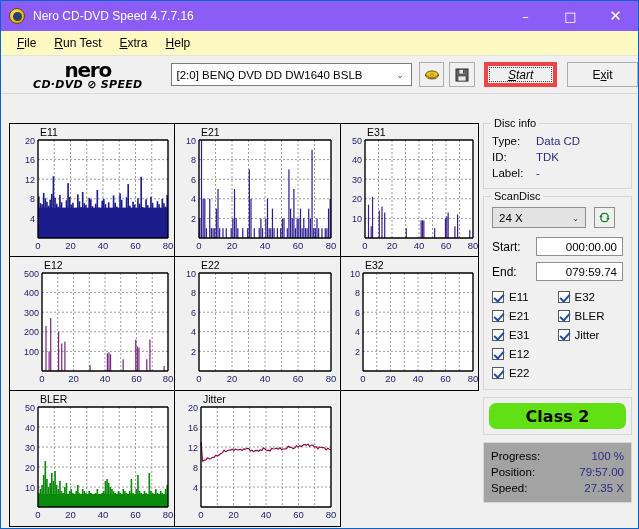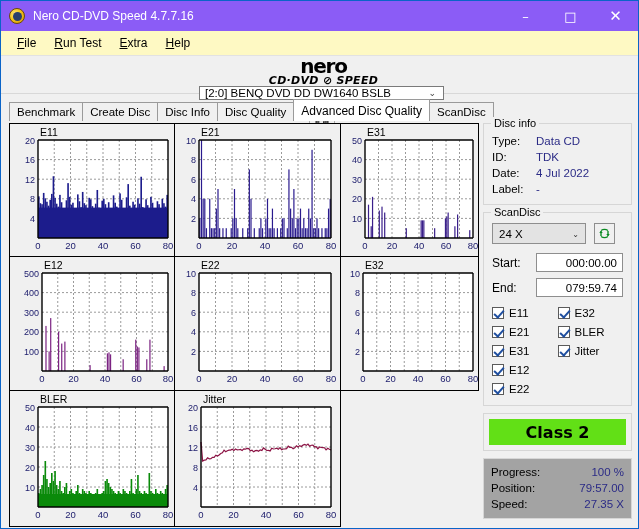--- a/index.html
+++ b/index.html
@@ -72,21 +72,20 @@
   .menu-item u { text-decoration: underline; }
 
   
   .toolbar {
     height: 38px;
     background: #f0f0f0;
     display: flex;
     align-items: center;
     border-bottom: 1px solid #d8d8d8;
     position: relative;
-    flex-direction: column;
   }
   .nero-logo {
     width: 160px;
     margin-left: 8px;
     display: flex; flex-direction: column;
     align-items: center; justify-content: center;
     line-height: 1;
   }
   .nero-word {
     font-family: "DejaVu Sans", sans-serif;
@@ -296,20 +295,21 @@
     padding: 5px;
     margin-bottom: 7px;
     background: #f0f0f0;
   }
   .class-badge {
     background: #62e016;
     height: 26px;
     display: flex; align-items: center; justify-content: center;
     font-size: 16px; font-weight: bold; color: #000;
     font-family: "DejaVu Sans", sans-serif;
+    border-radius: 7px;
   }
   .prog-group {
     border: 1px solid #d6d6d6;
     padding: 5px 7px 6px 7px;
     background: #a3a3a3;
   }
   .prog-row {
     display: flex; justify-content: space-between;
     font-size: 11.5px; line-height: 16px;
   }
@@ -365,28 +365,20 @@
     <div class="btn-std btn-start">
       <span class="inner">
           <span><u>S</u>tart</span>
         </span>
     </div>
     <div class="btn-std btn-exit">
       <span>E<u>x</u>it</span>
     </div>
   </div>
 
-  <div class="tabstrip">
-    <div class="tab">Benchmark</div>
-    <div class="tab">Create Disc</div>
-    <div class="tab">Disc Info</div>
-    <div class="tab">Disc Quality</div>
-    <div class="tab active">Advanced Disc Quality</div>
-    <div class="tab">ScanDisc</div>
-  </div>
 
   <div class="content">
 
     <div class="charts-area">
       <div class="chart-row r1">
         <div class="chart-cell c1" id="cell-e11">
             <div class="chart-title" style="left: 30px; top: 2px;">E11</div>
             <svg width="166" height="134" class="plot-svg">
               <rect x="28" y="16" width="130" height="98" fill="#ffffff"></rect>
               <line x1="44.25" y1="16" x2="44.25" y2="114" stroke="#9a9a9a" stroke-width="1" stroke-dasharray="2,2"></line>
@@ -905,24 +897,20 @@
         <div class="legend">Disc info</div>
         <div class="kv">
           <span class="k">Type:</span>
           <span class="v">Data CD</span>
         </div>
         <div class="kv">
           <span class="k">ID:</span>
           <span class="v">TDK</span>
         </div>
         <div class="kv">
-          <span class="k">Date:</span>
-          <span class="v">4 Jul 2022</span>
-        </div>
-        <div class="kv">
           <span class="k">Label:</span>
           <span class="v">-</span>
         </div>
       </div>
 
       <div class="group" style="padding-top:10px;">
         <div class="legend">ScanDisc</div>
 
         <div class="speed-row">
           <div class="speed-select">

